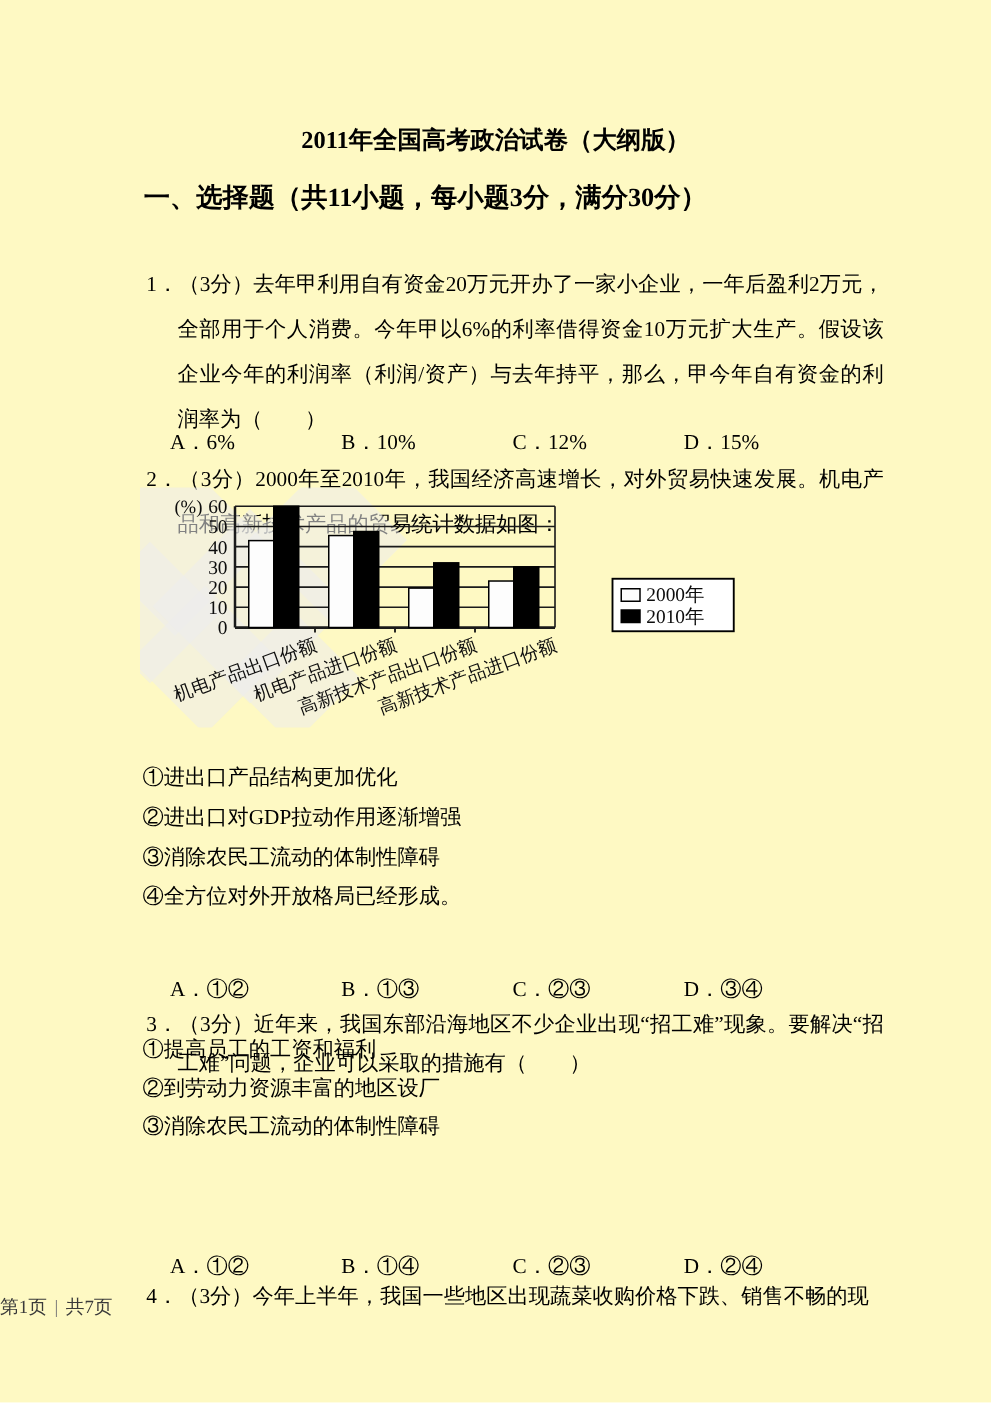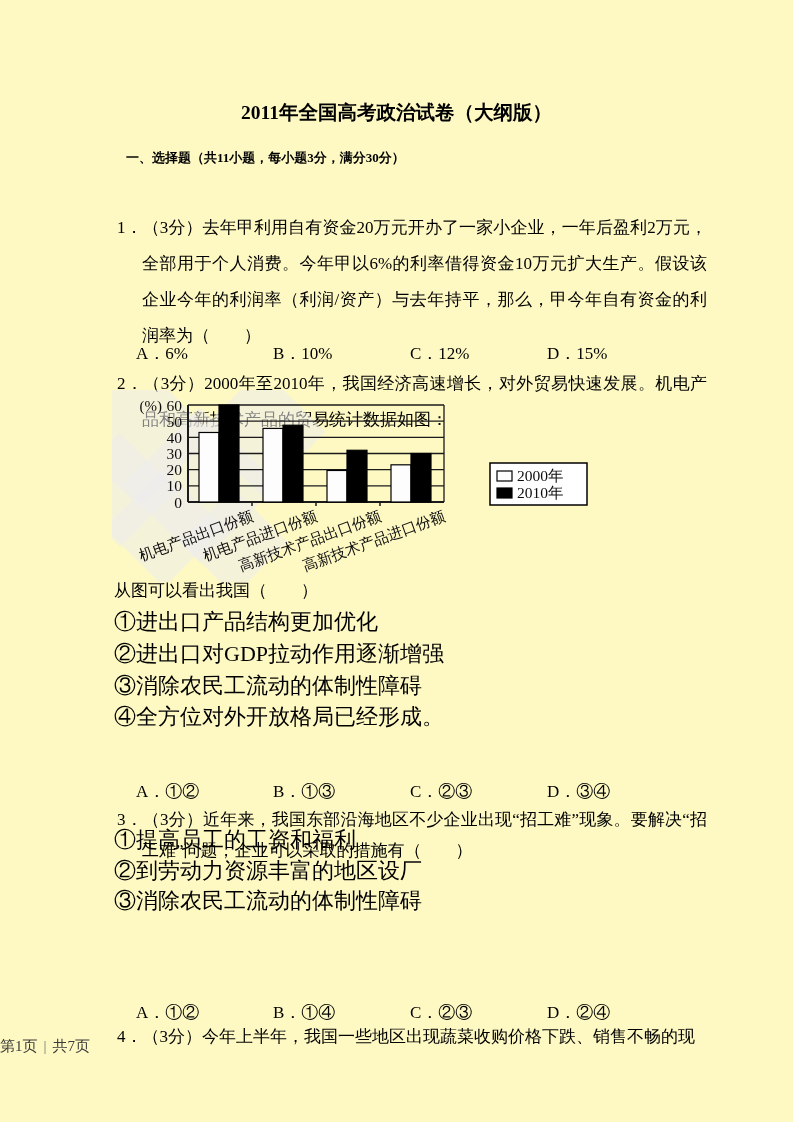--- a/index.html
+++ b/index.html
@@ -14,32 +14,32 @@
     overflow: hidden;
   }
   .abs { position: absolute; }
   .title {
     top: 100px; left: 0; width: 100%;
     text-align: center;
     font-size: 19.5px; font-weight: 700;
     line-height: 26px;
   }
   .section-heading {
-    top: 146px; left: 126px;
-    font-size: 13px; font-weight: 700;
+    top: 146px; left: 115px;
+    font-size: 21px; font-weight: 700;
     line-height: 24px;
   }
   .q { left: 117px; width: 590px; font-size: 17px; margin-top: 40px; }
   .qpara { padding-left: 25px; text-indent: -25px; text-align: justify; }
   .lh36 { line-height: 36px; }
   .lh31 { line-height: 31px; }
   .opts { left: 117px; width: 590px; font-size: 17px; line-height: 24px; padding-left: 19px; }
   .opts .opt { display: inline-block; width: 137px; margin-top: 48px; }
   .opts .opt:last-child { width: auto; text-align: right; }
-  .stmts { left: 114px; width: 600px; font-size: 22px; }
+  .stmts { left: 114px; width: 600px; font-size: 17px; }
   .stmts-a div { line-height: 31.8px; }
   .stmts-b div { line-height: 30.6px; }
   .after-chart { left: 114px; font-size: 17px; line-height: 24px; }
   .chart-wrap { top: 390px; left: 112px; width: 494px; height: 192px; }
   .chart-wrap svg text { font-family: "Liberation Serif", "DejaVu Serif", serif; fill: #0d0d0d; }
   .footer {
     top: 1034px; left: 0; width: 100%;
     text-align: left;
     font-size: 15px; line-height: 24px;
     color: #3a3a3a;
@@ -105,21 +105,20 @@
         <rect x="279" y="74.81666666666666" width="20" height="37.18333333333334" fill="#fdfdfd" stroke="#000" stroke-width="1.2"></rect>
         <rect x="299" y="63.5" width="20" height="48.5" fill="#000000" stroke="#000" stroke-width="1.2"></rect>
         <text x="334" y="130" text-anchor="end" font-size="15" transform="rotate(-20 334 130)">高新技术产品进口份额</text>
         <rect x="378" y="73" width="97" height="42" fill="#fff" stroke="#000" stroke-width="1.5"></rect>
         <rect x="385" y="81" width="15" height="10" fill="#fdfdfd" stroke="#000" stroke-width="1.2"></rect>
         <text x="405" y="91" font-size="15.5">2000年</text>
         <rect x="385" y="98" width="15" height="10" fill="#000000" stroke="#000" stroke-width="1.2"></rect>
         <text x="405" y="108" font-size="15.5">2010年</text>
       </svg></div>
 
-  <div class="abs after-chart" style="top:579px">从图可以看出我国（　　）</div>
 
   <div class="abs stmts stmts-a" style="top:606px">
     <div>①进出口产品结构更加优化</div>
     <div>②进出口对GDP拉动作用逐渐增强</div>
     <div>③消除农民工流动的体制性障碍</div>
     <div>④全方位对外开放格局已经形成。</div>
   </div>
   <div class="abs opts" style="top:732px">
     <span class="opt">A．①②</span><span class="opt">B．①③</span><span class="opt">C．②③</span><span class="opt">D．③④</span>
   </div>

